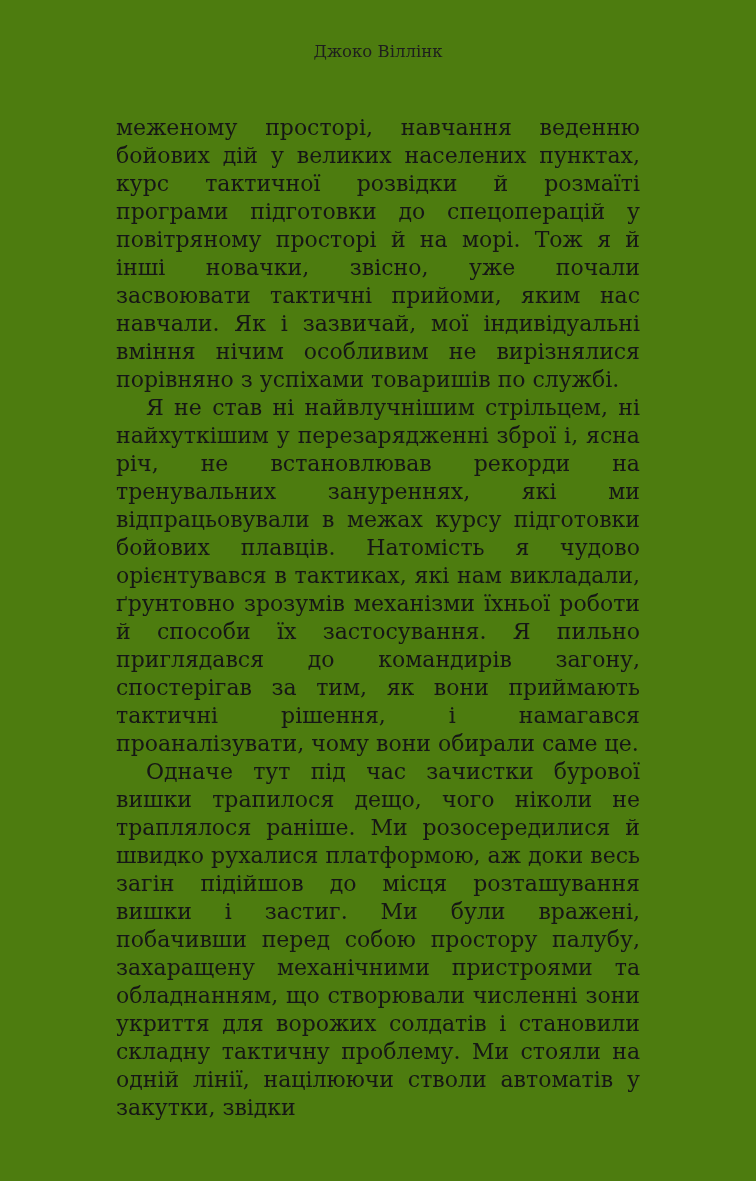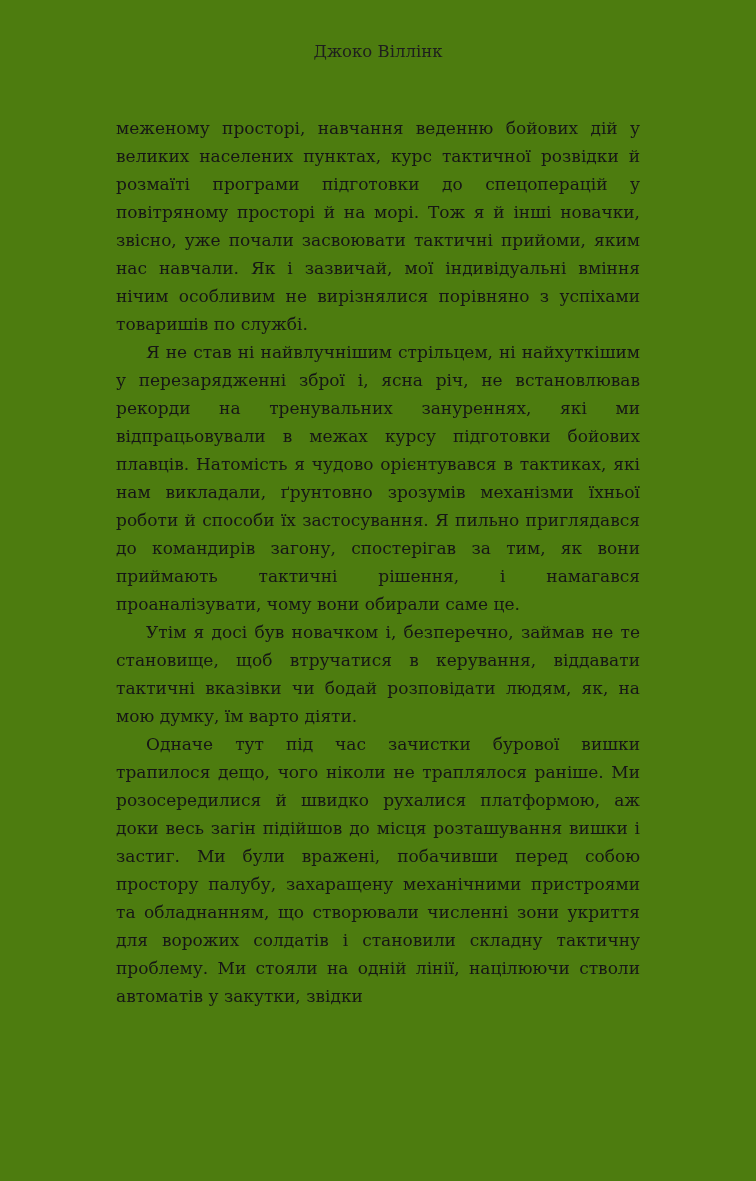--- a/index.html
+++ b/index.html
@@ -24,21 +24,21 @@
     text-align: center;
     font-size: 16.5px;
     line-height: 20px;
     color: #1e1e1e;
   }
 
   .body-text {
     width: 524px;
     margin: 52px auto 0 auto;
     text-align: justify;
-    font-size: 17px;
+    font-size: 22px;
     line-height: 28px;
     color: #161616;
   }
 
   .body-text p {
     margin: 0;
   }
 
   .body-text p.indent {
     text-indent: 30px;
@@ -57,18 +57,17 @@
 </head>
 <body>
 
 <div class="page">
 
   <div class="running-header">Джоко Віллінк</div>
 
   <div class="body-text">
     <p>меженому просторі, навчання веденню бойових дій у великих населених пунктах, курс тактичної розвідки й розмаїті програми підготовки до спецоперацій у повітряному просторі й на морі. Тож я й інші новачки, звісно, уже почали засвоювати тактичні прийоми, яким нас навчали. Як і зазвичай, мої індивідуальні вміння нічим особливим не вирізнялися порівняно з успіхами товаришів по службі.</p>
     <p class="indent">Я не став ні найвлучнішим стрільцем, ні найхуткішим у перезарядженні зброї і, ясна річ, не встановлював рекорди на тренувальних зануреннях, які ми відпрацьовували в межах курсу підготовки бойових плавців. Натомість я чудово орієнтувався в тактиках, які нам викладали, ґрунтовно зрозумів механізми їхньої роботи й способи їх застосування. Я пильно приглядався до командирів загону, спостерігав за тим, як вони приймають тактичні рішення, і намагався проаналізувати, чому вони обирали саме це.</p>
-    <p class="indent">Утім я досі був новачком і, безперечно, займав не те становище, щоб втручатися в керування, віддавати тактичні вказівки чи бодай розповідати людям, як, на мою думку, їм варто діяти.</p>
     <p class="indent">Одначе тут під час зачистки бурової вишки трапилося дещо, чого ніколи не траплялося раніше. Ми розосередилися й швидко рухалися платформою, аж доки весь загін підійшов до місця розташування вишки і застиг. Ми були вражені, побачивши перед собою простору палубу, захаращену механічними пристроями та обладнанням, що створювали численні зони укриття для ворожих солдатів і становили складну тактичну проблему. Ми стояли на одній лінії, націлюючи стволи автоматів у закутки, звідки</p>
   </div>
 
 
 </div>
 
 </body></html>

